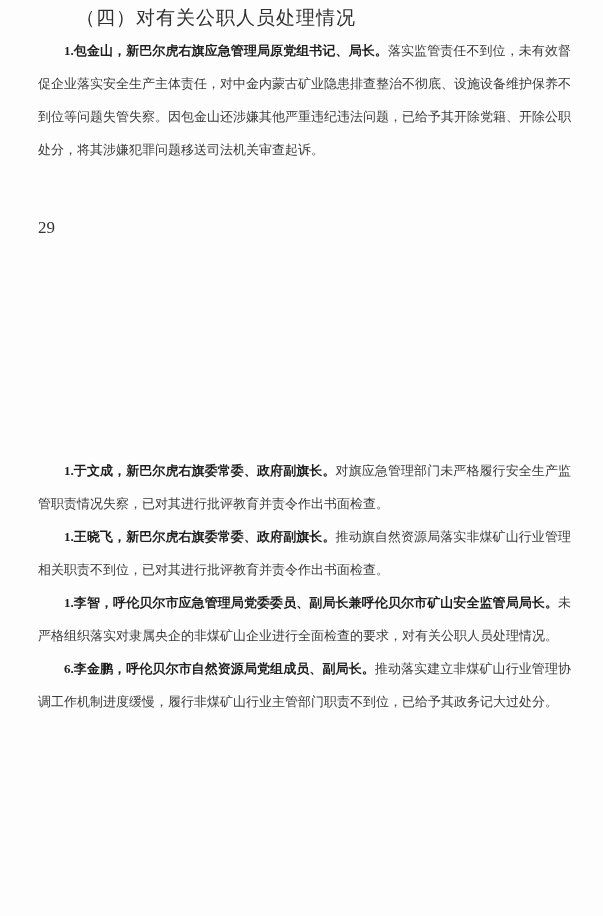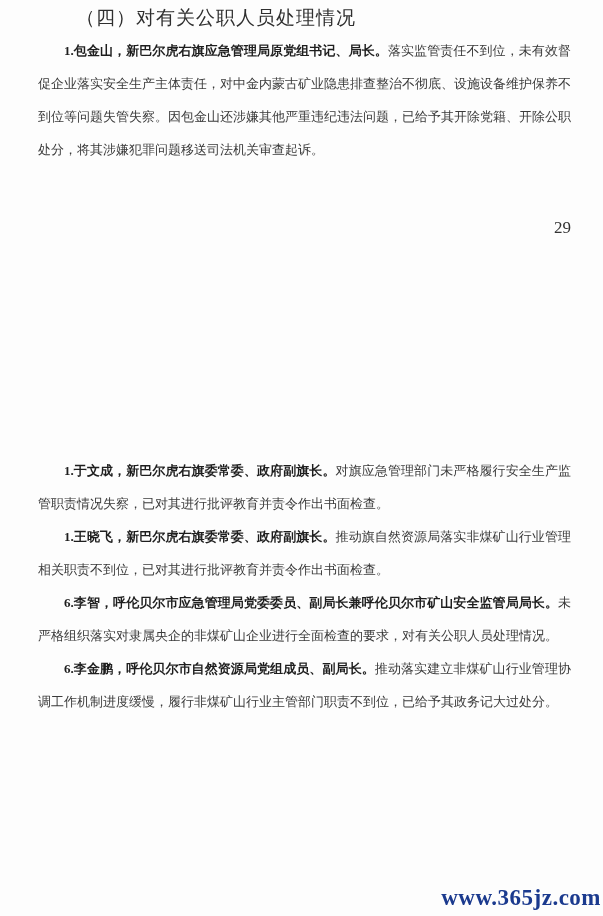--- a/index.html
+++ b/index.html
@@ -45,21 +45,21 @@
     margin-top: 3px;
   }
   .para .bold {
     font-weight: bold;
     color: #1e1e1e;
   }
   .page-number {
     margin-top: 52px;
     height: 20px;
     line-height: 20px;
-    text-align: right;
+    text-align: left;
     font-size: 17px;
     color: #333333;
   }
   .page-gap {
     height: 216px;
   }
   .watermark {
     position: absolute;
     right: 2px;
     bottom: 5px;
@@ -82,20 +82,19 @@
     <p class="para"><span class="bold">1.包金山，新巴尔虎右旗应急管理局原党组书记、局长。</span><span>落实监管责任不到位，未有效督促企业落实安全生产主体责任，对中金内蒙古矿业隐患排查整治不彻底、设施设备维护保养不到位等问题失管失察。因包金山还涉嫌其他严重违纪违法问题，已给予其开除党籍、开除公职处分，将其涉嫌犯罪问题移送司法机关审查起诉。</span></p>
 
     <div class="page-number">29</div>
 
     <div class="page-gap"></div>
 
     <p class="para"><span class="bold">1.于文成，新巴尔虎右旗委常委、政府副旗长。</span><span>对旗应急管理部门未严格履行安全生产监管职责情况失察，已对其进行批评教育并责令作出书面检查。</span></p>
 
     <p class="para"><span class="bold">1.王晓飞，新巴尔虎右旗委常委、政府副旗长。</span><span>推动旗自然资源局落实非煤矿山行业管理相关职责不到位，已对其进行批评教育并责令作出书面检查。</span></p>
 
-    <p class="para"><span class="bold">6.李智，呼伦贝尔市应急管理局党委委员、副局长兼呼伦贝尔市矿山安全监管局局长。</span><span>未严格组织落实对隶属央企的非煤矿山企业进行全面检查的要求，对有关公职人员处理情况。</span></p>
+    <p class="para"><span class="bold">1.李智，呼伦贝尔市应急管理局党委委员、副局长兼呼伦贝尔市矿山安全监管局局长。</span><span>未严格组织落实对隶属央企的非煤矿山企业进行全面检查的要求，对有关公职人员处理情况。</span></p>
 
     <p class="para"><span class="bold">6.李金鹏，呼伦贝尔市自然资源局党组成员、副局长。</span><span>推动落实建立非煤矿山行业管理协调工作机制进度缓慢，履行非煤矿山行业主管部门职责不到位，已给予其政务记大过处分。</span></p>
 
   </div>
 
-  <div class="watermark">www.365jz.com</div>
 </div>
 
 </body></html>

